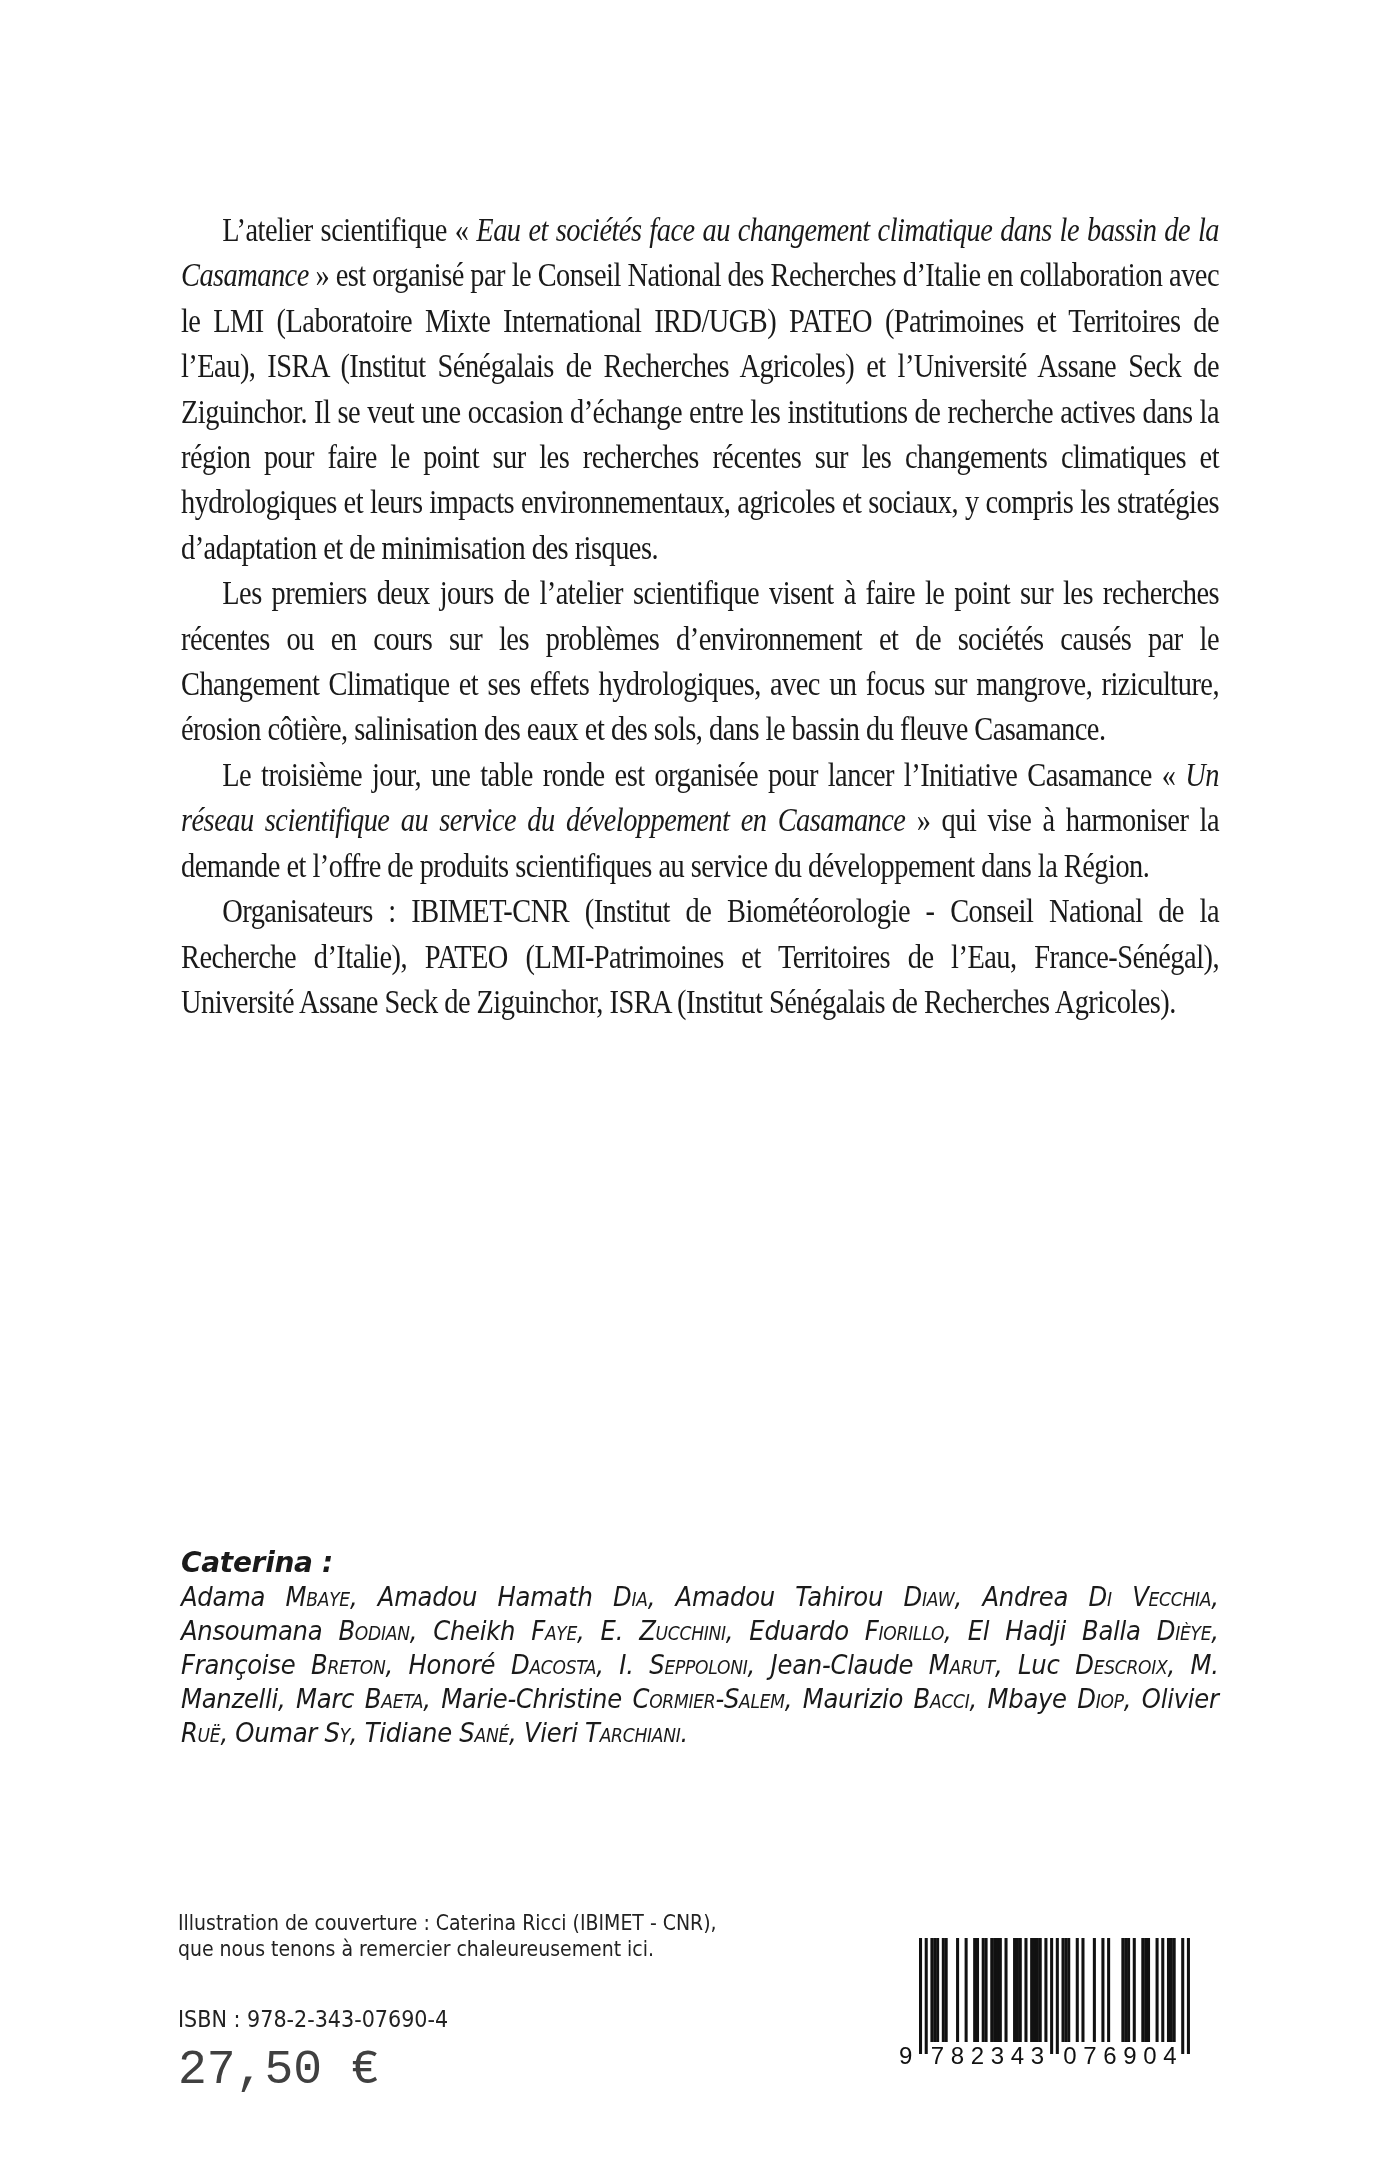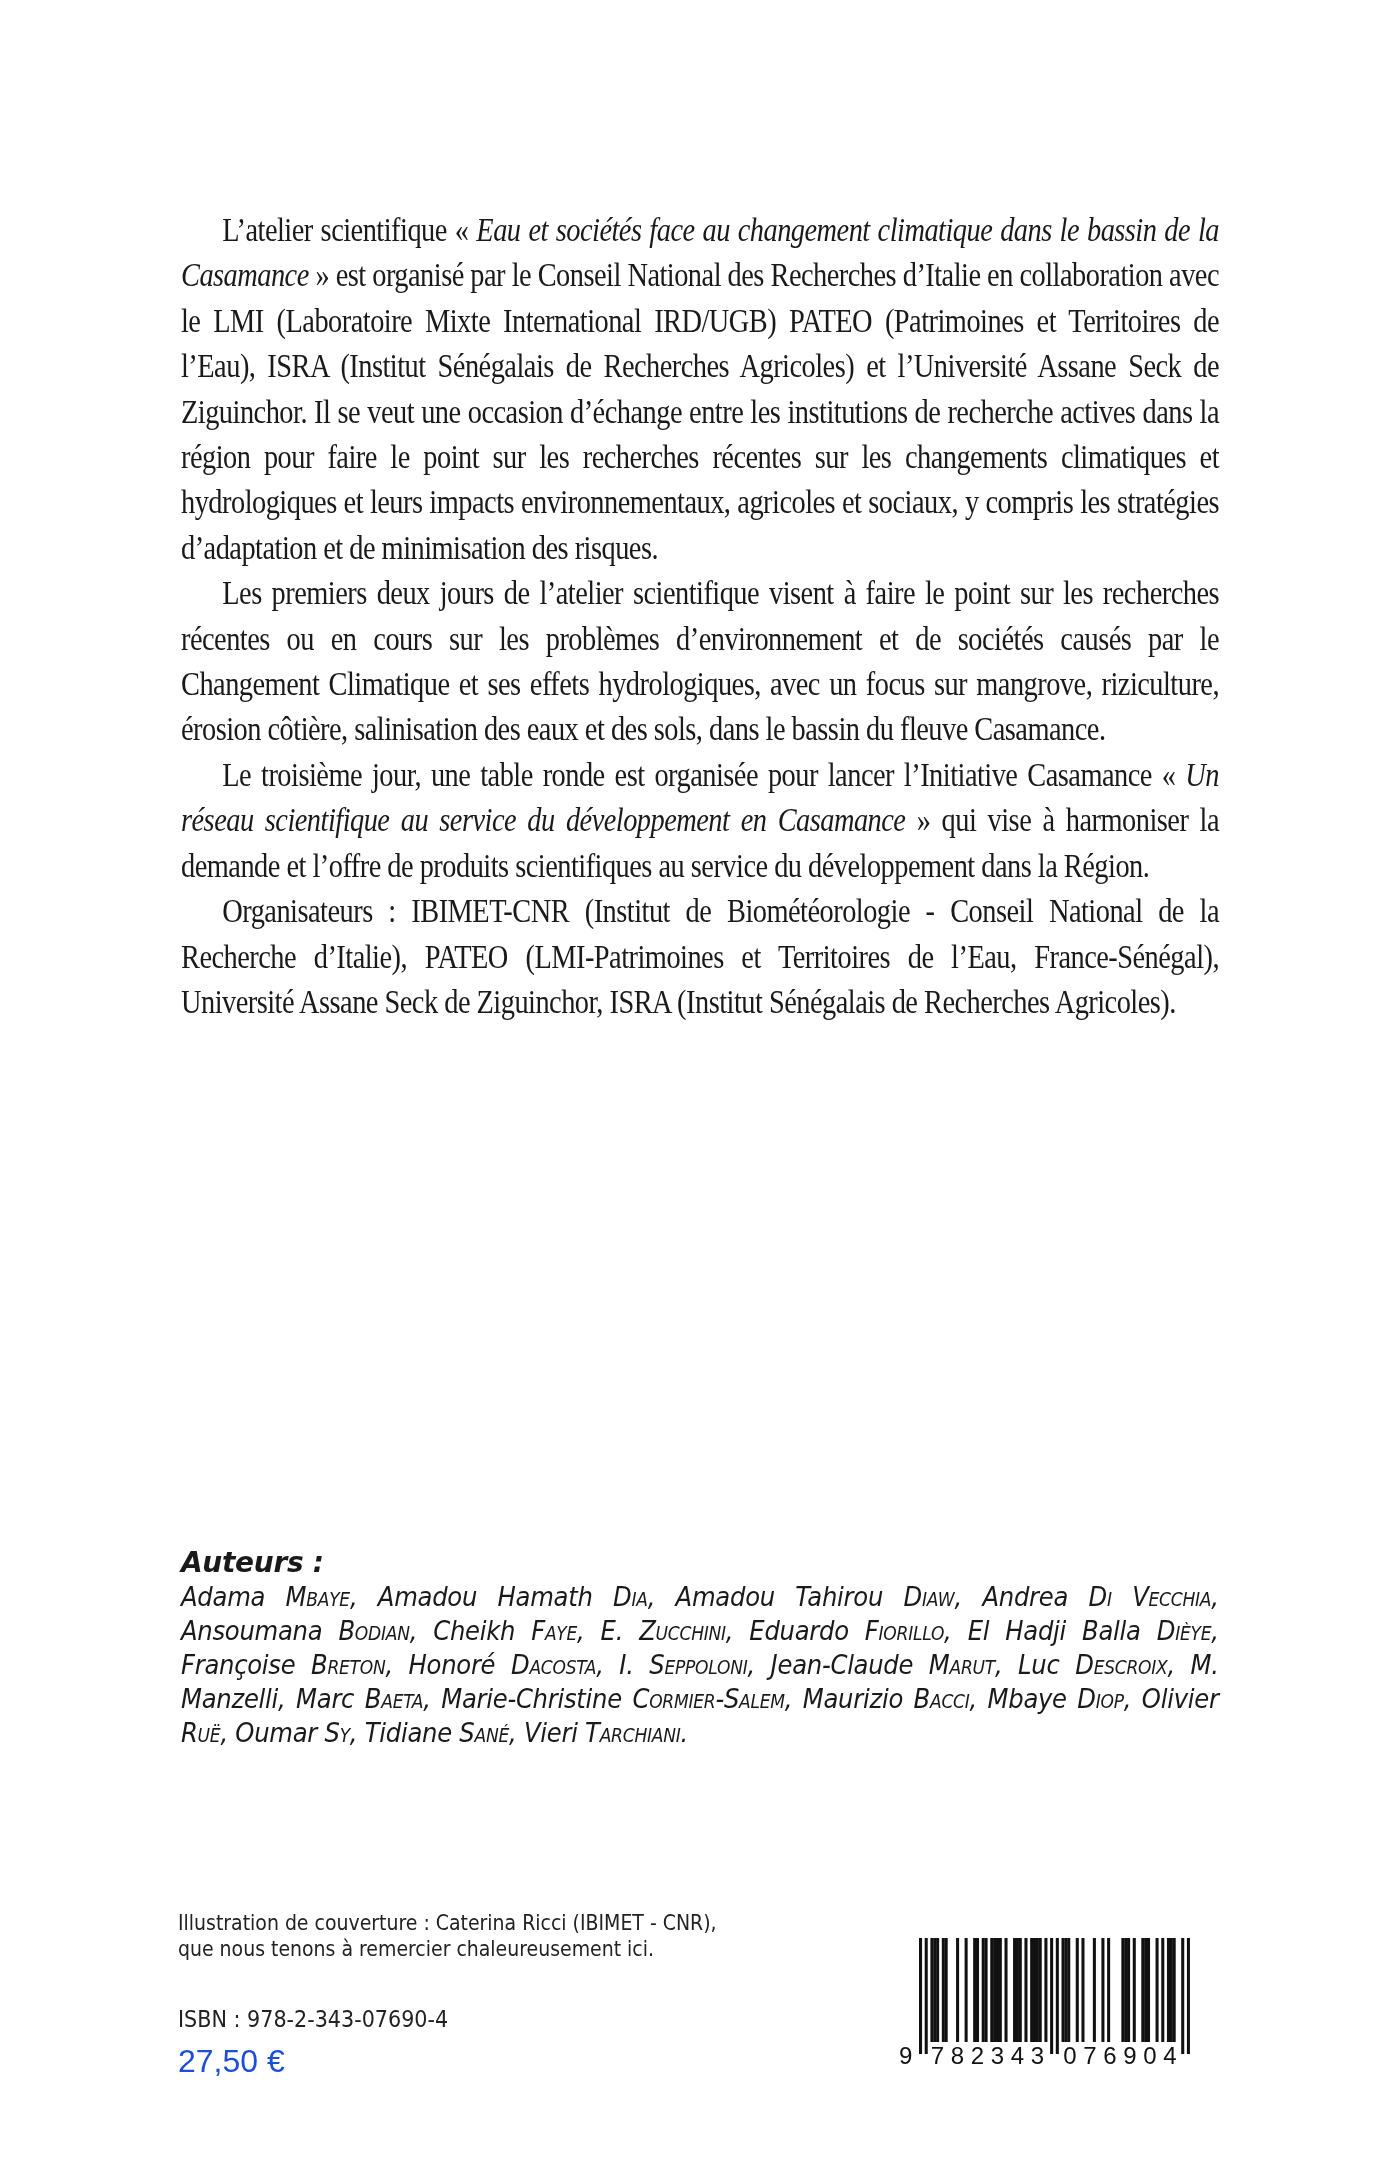--- a/index.html
+++ b/index.html
@@ -7,36 +7,36 @@
   .col { position: absolute; left: 181px; width: 1038px; }
   .main { top: 208px; font-family: Liberation Serif, serif; font-size: 33px; line-height: 45.4px; letter-spacing: -0.6px; text-align: justify; }
   .main p { margin: 0 0 0 0; text-indent: 48px; transform: scaleX(0.86); transform-origin: left top; width: 1207px; }
   .main p em { font-style: italic; }
   .auteurs { top: 1546px; font-family: "DejaVu Sans", sans-serif; font-size: 27px; line-height: 34px; letter-spacing: -0.3px; text-align: justify; }
   .auteurs .head { font-weight: bold; font-style: italic; font-size: 28px; display: block; }
   .auteurs .list { font-style: italic; transform: scaleX(0.9); transform-origin: left top; width: 1153px; display: block; }
   .auteurs .sc { font-variant: small-caps; }
   .credit { position: absolute; left: 178px; top: 1910px; font-family: "DejaVu Sans", sans-serif; font-size: 21px; line-height: 26px; color: #222; transform: scaleX(0.9); transform-origin: left top; }
   .isbn { position: absolute; left: 178px; top: 2006px; font-family: "DejaVu Sans", sans-serif; font-size: 23px; color: #222; transform: scaleX(0.9); transform-origin: left top; }
-  .price { position: absolute; left: 178px; top: 2043px; font-family: Liberation Sans, sans-serif; font-size: 32px; color: #1d4ed8; }
+  .price { position: absolute; left: 178px; top: 2043px; font-family: Liberation Mono, monospace; font-size: 48px; color: #404040; }
   .barcode { position: absolute; left: 893px; top: 1938px; width: 320px; height: 130px; }
   .barcode svg { display: block; }
 </style>
 </head>
 <body>
 
 <div class="col main">
   <p><span>L’atelier scientifique « </span><em>Eau et sociétés face au changement climatique dans le bassin de la Casamance</em><span> » est organisé par le Conseil National des Recherches d’Italie en collaboration avec le LMI (Laboratoire Mixte International IRD/UGB) PATEO (Patrimoines et Territoires de l’Eau), ISRA (Institut Sénégalais de Recherches Agricoles) et l’Université Assane Seck de Ziguinchor. Il se veut une occasion d’échange entre les institutions de recherche actives dans la région pour faire le point sur les recherches récentes sur les changements climatiques et hydrologiques et leurs impacts environnementaux, agricoles et sociaux, y compris les stratégies d’adaptation et de minimisation des risques.</span></p>
   <p><span>Les premiers deux jours de l’atelier scientifique visent à faire le point sur les recherches récentes ou en cours sur les problèmes d’environnement et de sociétés causés par le Changement Climatique et ses effets hydrologiques, avec un focus sur mangrove, riziculture, érosion côtière, salinisation des eaux et des sols, dans le bassin du fleuve Casamance.</span></p>
   <p><span>Le troisième jour, une table ronde est organisée pour lancer l’Initiative Casamance « </span><em>Un réseau scientifique au service du développement en Casamance</em><span> » qui vise à harmoniser la demande et l’offre de produits scientifiques au service du développement dans la Région.</span></p>
   <p><span>Organisateurs : IBIMET-CNR (Institut de Biométéorologie - Conseil National de la Recherche d’Italie), PATEO (LMI-Patrimoines et Territoires de l’Eau, France-Sénégal), Université Assane Seck de Ziguinchor, ISRA (Institut Sénégalais de Recherches Agricoles).</span></p>
 </div>
 
 <div class="col auteurs">
-  <span class="head">Auteurs :</span>
+  <span class="head">Caterina :</span>
   <span class="list" id="authors-list"><span><span>Adama </span><span class="sc">Mbaye</span></span>, <span><span>Amadou Hamath </span><span class="sc">Dia</span></span>, <span><span>Amadou Tahirou </span><span class="sc">Diaw</span></span>, <span><span>Andrea </span><span class="sc">Di Vecchia</span></span>, <span><span>Ansoumana </span><span class="sc">Bodian</span></span>, <span><span>Cheikh </span><span class="sc">Faye</span></span>, <span><span>E. </span><span class="sc">Zucchini</span></span>, <span><span>Eduardo </span><span class="sc">Fiorillo</span></span>, <span><span>El Hadji Balla </span><span class="sc">Dièye</span></span>, <span><span>Françoise </span><span class="sc">Breton</span></span>, <span><span>Honoré </span><span class="sc">Dacosta</span></span>, <span><span>I. </span><span class="sc">Seppoloni</span></span>, <span><span>Jean-Claude </span><span class="sc">Marut</span></span>, <span><span>Luc </span><span class="sc">Descroix</span></span>, <span><span>M. Manzelli</span></span>, <span><span>Marc </span><span class="sc">Baeta</span></span>, <span><span>Marie-Christine </span><span class="sc">Cormier-Salem</span></span>, <span><span>Maurizio </span><span class="sc">Bacci</span></span>, <span><span>Mbaye </span><span class="sc">Diop</span></span>, <span><span>Olivier </span><span class="sc">Ruë</span></span>, <span><span>Oumar </span><span class="sc">Sy</span></span>, <span><span>Tidiane </span><span class="sc">Sané</span></span>, <span><span>Vieri </span><span class="sc">Tarchiani</span></span>.</span>
 </div>
 
 <div class="credit">
   <div>Illustration de couverture : Caterina Ricci (IBIMET - CNR),</div>
   <div>que nous tenons à remercier chaleureusement ici.</div>
 </div>
 
 <div class="isbn">ISBN : 978-2-343-07690-4</div>
 <div class="price">27,50 €</div>

